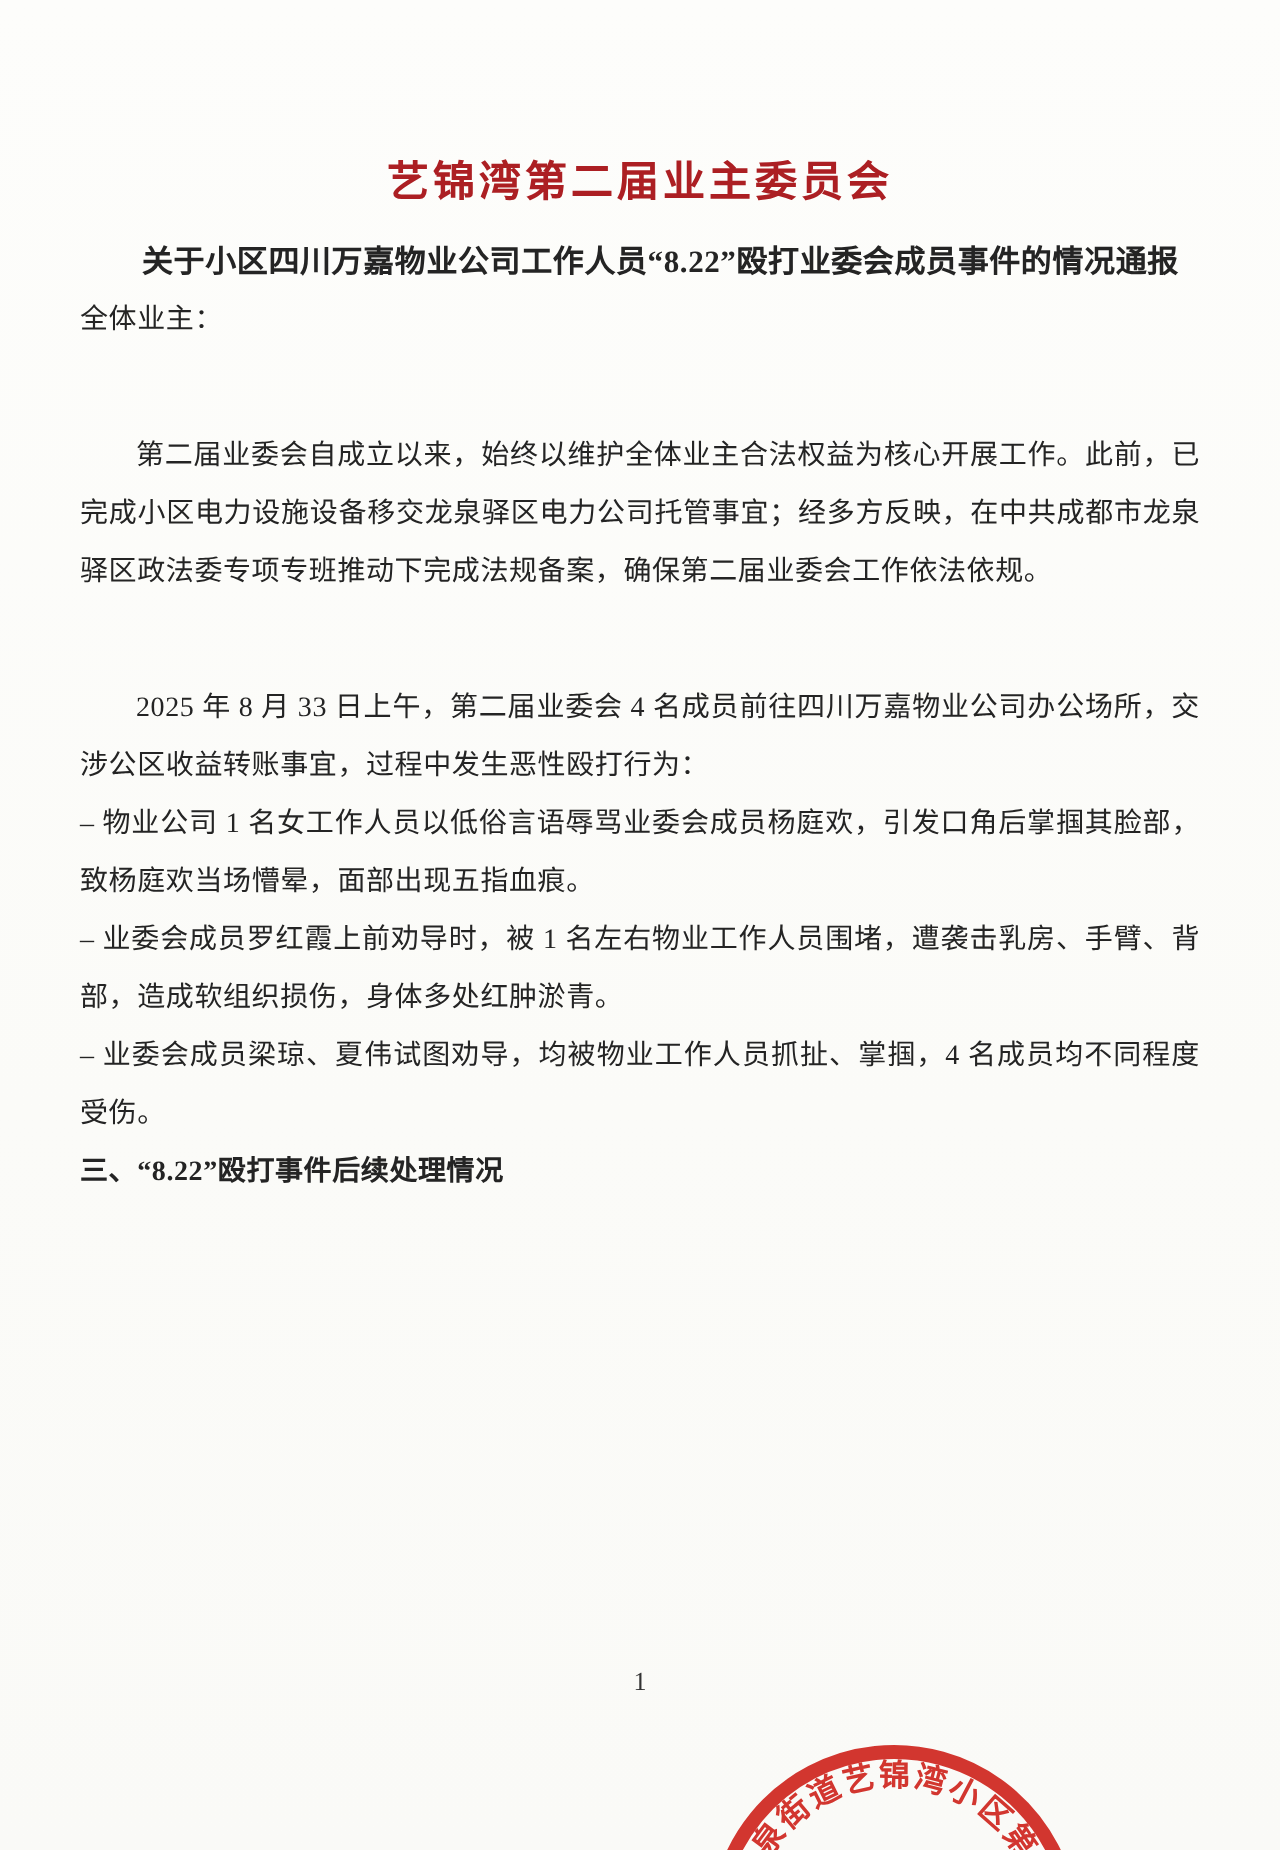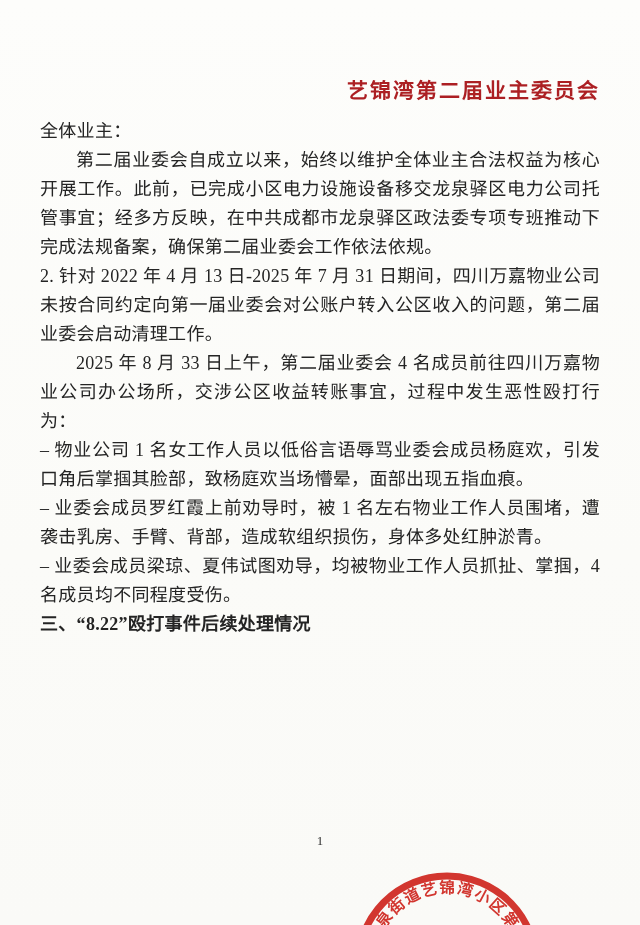--- a/index.html
+++ b/index.html
@@ -7,63 +7,63 @@
     position:relative;
     width:640px;height:925px;
     background:linear-gradient(180deg,#fdfdfb 0%,#fbfbf8 60%,#fafaf7 100%);
     overflow:hidden;
     font-family:"Liberation Serif","DejaVu Serif",serif;
     color:#242424;
   }
   .content{padding:74px 40px 0 40px;}
   .title{
     margin:0 0 13px 0;
-    text-align:right;
+    text-align:center;
     font-size:21px;
     font-weight:bold;
     letter-spacing:2px;
     color:#ac1f23;
   }
   .line{
     margin:0;
-    font-size:18px;
+    font-size:14px;
     line-height:29px;
     text-align:justify;
     text-justify:inter-ideograph;
     letter-spacing:0.3px;
   }
   .subtitle{font-weight:bold;font-size:15.5px;text-indent:2em;}
-  .indent{text-indent:2em;}
+  .indent{text-indent:2em;margin-top:39px;}
   .heading{font-weight:bold;}
   .pagenum{
     position:absolute;left:0;right:0;top:833px;
     text-align:center;
     font-size:13px;color:#333;
     font-family:"Liberation Serif","DejaVu Serif",serif;
   }
   .seal{
     position:absolute;left:352px;top:869px;
     pointer-events:none;
   }
 </style>
 </head>
 <body>
 
 <div class="page">
   <div class="content">
 
     <h1 class="title">艺锦湾第二届业主委员会</h1>
 
+    <p class="line subtitle">关于小区四川万嘉物业公司工作人员“8.22”殴打业委会成员事件的情况通报</p>
 
     <p class="line">全体业主：</p>
 
     <p class="line indent">第二届业委会自成立以来，始终以维护全体业主合法权益为核心开展工作。此前，已完成小区电力设施设备移交龙泉驿区电力公司托管事宜；经多方反映，在中共成都市龙泉驿区政法委专项专班推动下完成法规备案，确保第二届业委会工作依法依规。</p>
 
 
-    <p class="line">2. 针对 2022 年 4 月 13 日-2025 年 7 月 31 日期间，四川万嘉物业公司未按合同约定向第一届业委会对公账户转入公区收入的问题，第二届业委会启动清理工作。</p>
 
 
     <p class="line indent">2025 年 8 月 33 日上午，第二届业委会 4 名成员前往四川万嘉物业公司办公场所，交涉公区收益转账事宜，过程中发生恶性殴打行为：</p>
 
     <p class="line">– 物业公司 1 名女工作人员以低俗言语辱骂业委会成员杨庭欢，引发口角后掌掴其脸部，致杨庭欢当场懵晕，面部出现五指血痕。</p>
     <p class="line">– 业委会成员罗红霞上前劝导时，被 1 名左右物业工作人员围堵，遭袭击乳房、手臂、背部，造成软组织损伤，身体多处红肿淤青。</p>
     <p class="line">– 业委会成员梁琼、夏伟试图劝导，均被物业工作人员抓扯、掌掴，4 名成员均不同程度受伤。</p>
 
     <p class="line heading">三、“8.22”殴打事件后续处理情况</p>
 

